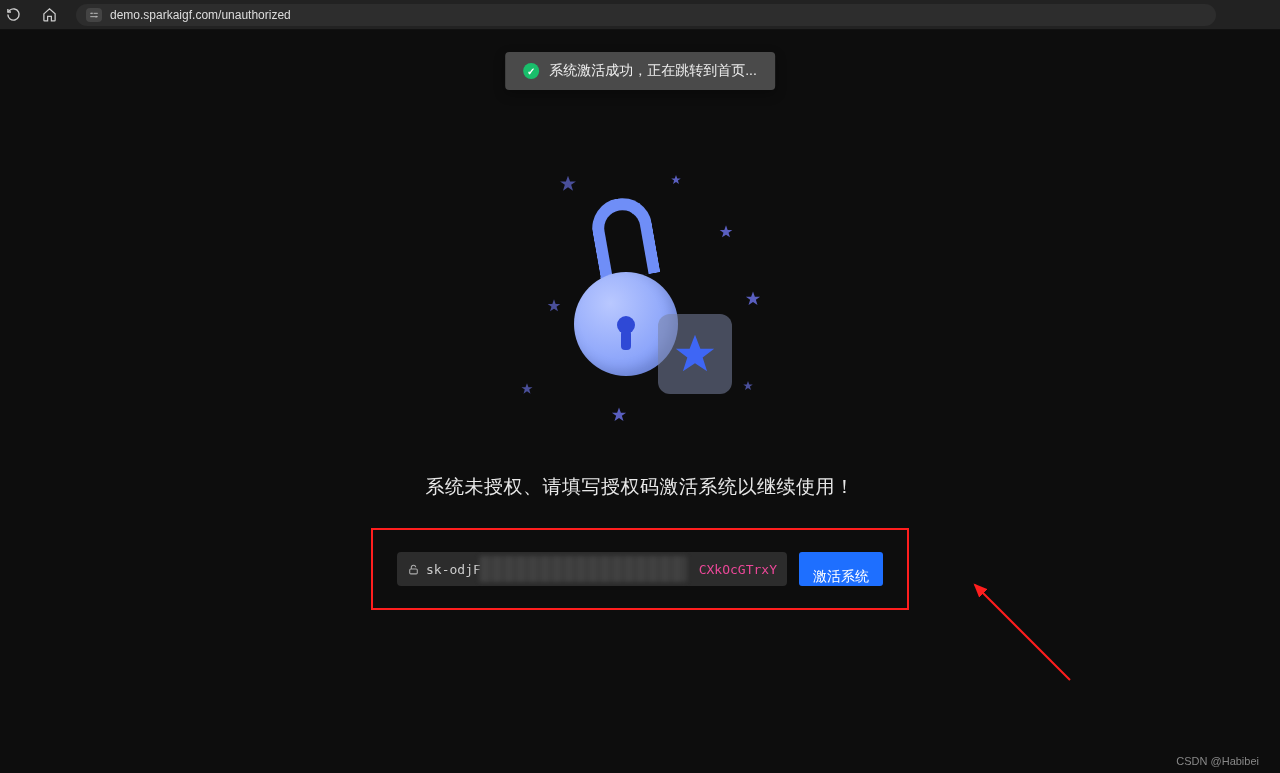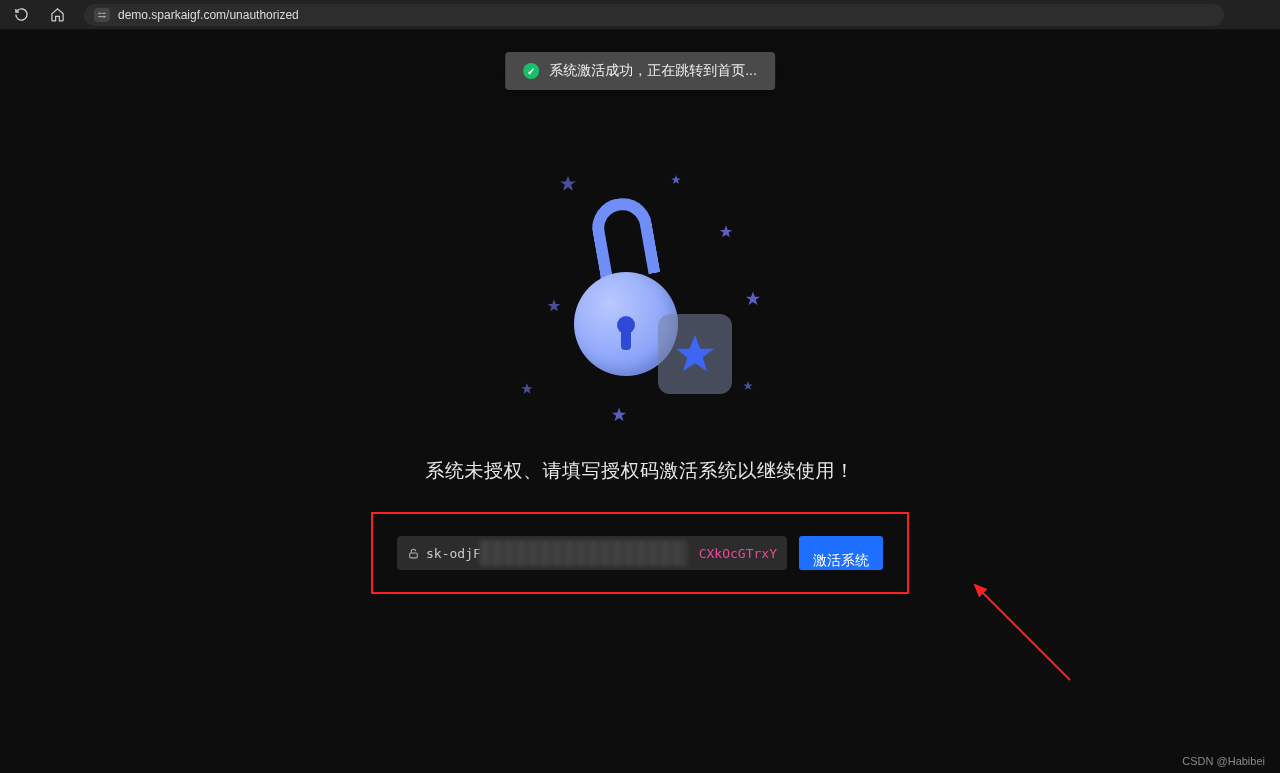--- a/index.html
+++ b/index.html
@@ -9,21 +9,21 @@
       background: #0d0d0d;
       font-family: -apple-system, BlinkMacSystemFont, "Segoe UI", sans-serif;
       overflow: hidden;
       position: relative;
     }
     .browser-bar {
       height: 30px;
       background: #222;
       display: flex;
       align-items: center;
-      padding: 0 12px;
+      padding: 0 4px;
       gap: 18px;
       border-bottom: 1px solid #111;
     }
     .browser-icon { width: 18px; height: 18px; display: flex; align-items: center; justify-content: center; color: #ccc; }
     .url-bar {
       flex: 1;
       background: #2d2d2d;
       border-radius: 14px;
       height: 22px;
       display: flex;
@@ -121,21 +121,21 @@
     .s2{width:12px;height:12px;top:4px;left:160px;fill:#5a5fc0;}
     .s3{width:16px;height:16px;top:54px;left:208px;fill:#5a5fc0;}
     .s4{width:18px;height:18px;top:120px;left:234px;fill:#5a5fc0;}
     .s5{width:16px;height:16px;top:128px;left:36px;}
     .s6{width:14px;height:14px;top:212px;left:10px;}
     .s7{width:18px;height:18px;top:236px;left:100px;fill:#5a5fc0;}
     .s8{width:12px;height:12px;top:210px;left:232px;}
     .title {
       color: #e8e8e8;
       font-size: 19px;
-      margin-top: 28px;
+      margin-top: 44px;
       letter-spacing: 0.5px;
     }
     .form-box {
       margin-top: 28px;
       border: 2px solid #ff1e1e;
       padding: 22px 24px;
       display:flex;
       gap: 12px;
       align-items:center;
       width: 538px;
@@ -169,21 +169,21 @@
       cursor:pointer;
     }
     .arrow {
       position:absolute;
       right: 200px; top: 540px;
       width: 120px; height: 120px;
       pointer-events:none;
     }
     .watermark {
       position:absolute;
-      right:15px; bottom:6px;
+      right:21px; bottom:6px;
       color:#888;
       font-size:11px;
     }
   </style>
 </head>
 <body>
 
 <div class="browser-bar">
   <span class="browser-icon">
     <svg width="15" height="15" viewBox="0 0 24 24" fill="none" stroke="#ccc" stroke-width="2.2">

